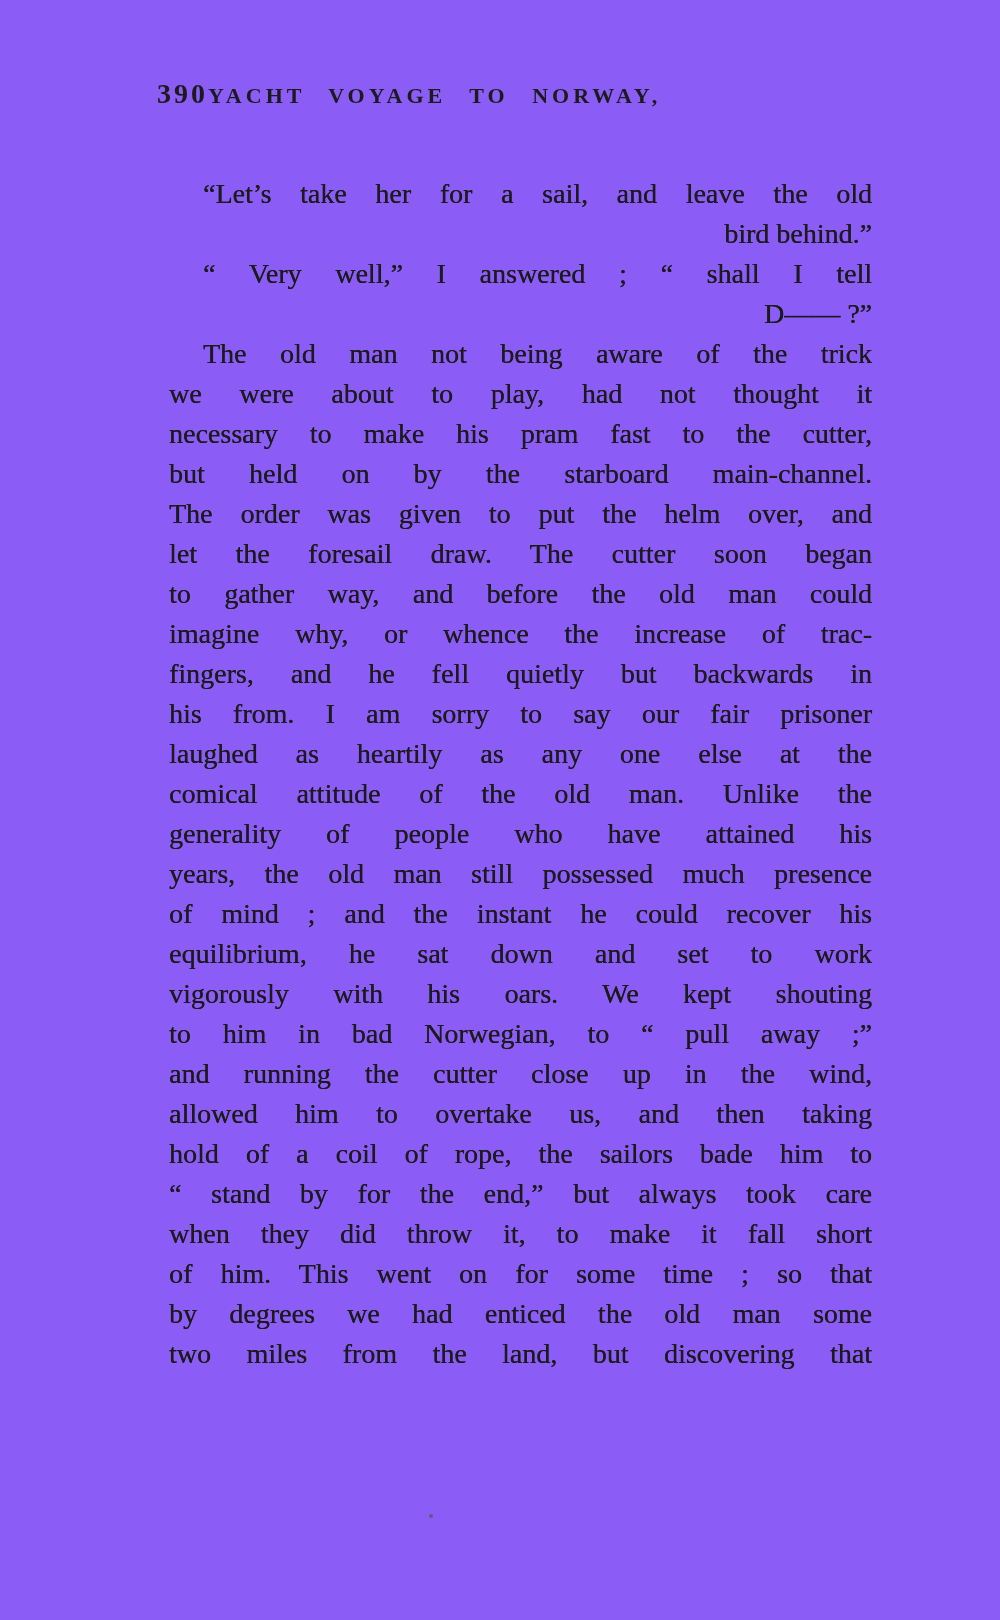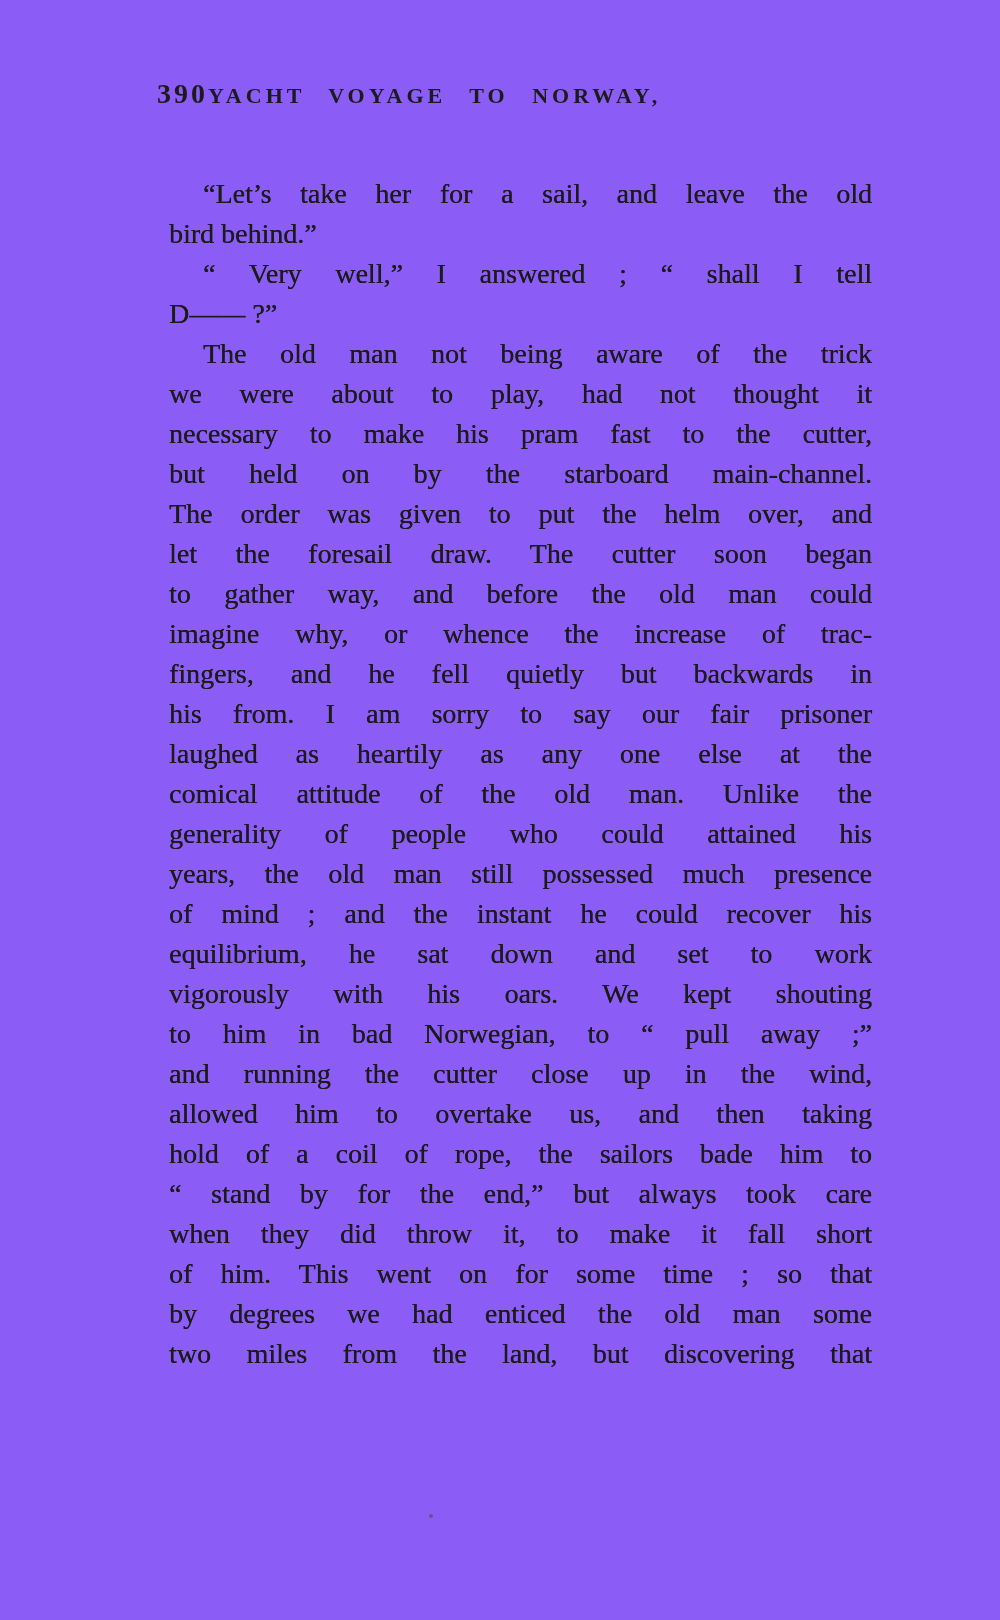--- a/index.html
+++ b/index.html
@@ -43,21 +43,21 @@
     left: 169px;
     width: 703px;
     margin-top: 28px;
   }
   .paragraph {
     margin: 0;
   }
   .line {
     font-size: 28px;
     line-height: 40px;
-    text-align: left;
+    text-align: right;
     text-shadow: 0.25px 0 0 currentColor;
   }
   .line.just {
     text-align: justify;
     text-align-last: justify;
   }
   .line.indent {
     text-indent: 34px;
   }
   .speck {
@@ -94,21 +94,21 @@
         <div class="line just">necessary to make his pram fast to the cutter,</div>
         <div class="line just">but held on by the starboard main-channel.</div>
         <div class="line just">The order was given to put the helm over, and</div>
         <div class="line just">let the foresail draw.  The cutter soon began</div>
         <div class="line just">to gather way, and before the old man could</div>
         <div class="line just">imagine why, or whence the increase of trac-</div>
         <div class="line just">fingers, and he fell quietly but backwards in</div>
         <div class="line just">his from.  I am sorry to say our fair prisoner</div>
         <div class="line just">laughed as heartily as any one else at the</div>
         <div class="line just">comical attitude of the old man.  Unlike the</div>
-        <div class="line just">generality of people who could attained his</div>
+        <div class="line just">generality of people who have attained his</div>
         <div class="line just">years, the old man still possessed much presence</div>
         <div class="line just">of mind ; and the instant he could recover his</div>
         <div class="line just">equilibrium, he sat down and set to work</div>
         <div class="line just">vigorously with his oars.  We kept shouting</div>
         <div class="line just">to him in bad Norwegian, to “ pull away ;”</div>
         <div class="line just">and running the cutter close up in the wind,</div>
         <div class="line just">allowed him to overtake us, and then taking</div>
         <div class="line just">hold of a coil of rope, the sailors bade him to</div>
         <div class="line just">“ stand by for the end,” but always took care</div>
         <div class="line just">when they did throw it, to make it fall short</div>

